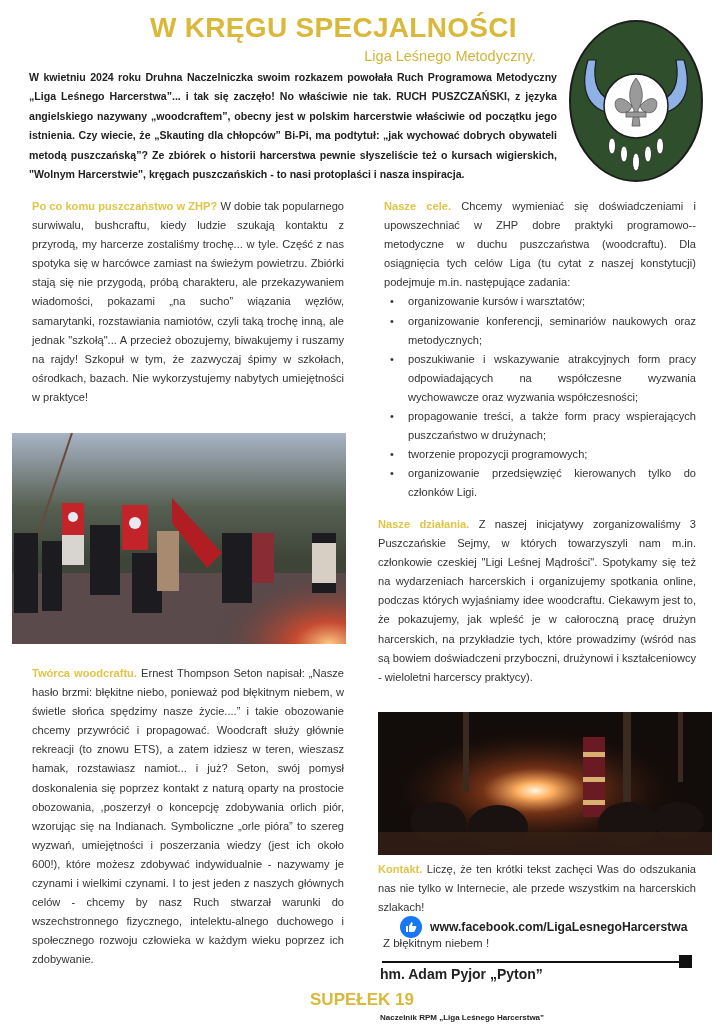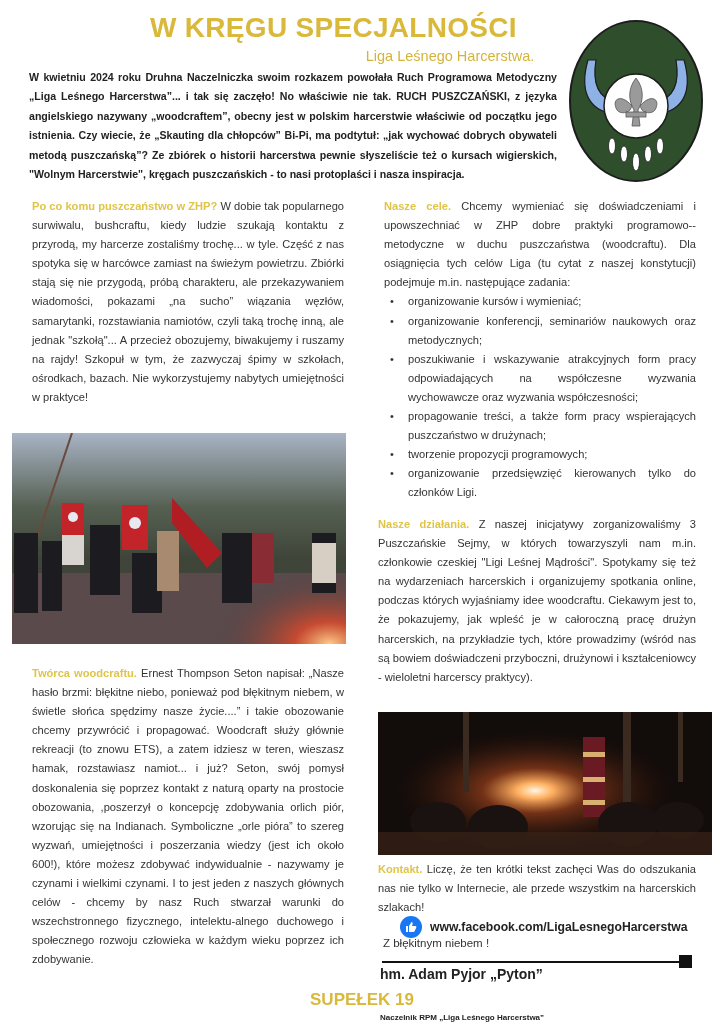--- a/index.html
+++ b/index.html
@@ -27,21 +27,21 @@
   .rule { position:absolute; left:382px; top:961px; width:300px; height:2px; background:#111; }
   .rule-end { position:absolute; left:679px; top:955px; width:13px; height:13px; background:#111; }
   .sig1 { position:absolute; left:380px; top:966px; font-family:"Liberation Sans", sans-serif; font-weight:bold; font-size:14px; color:#222; }
   .sig2 { position:absolute; left:380px; top:981px; font-family:"Liberation Sans", sans-serif; font-weight:bold; font-size:8px; color:#222;margin-top:32px; }
   .footer { position:absolute; left:300px; top:990px; width:124px; text-align:center; font-family:"Liberation Sans", sans-serif; font-weight:bold; font-size:17px; color:#d9b83a; }
 </style>
 </head>
 <body>
 
 <div class="title">W KRĘGU SPECJALNOŚCI</div>
-<div class="subtitle">Liga Leśnego Harcerstwa.</div>
+<div class="subtitle">Liga Leśnego Metodyczny.</div>
 
 <div class="intro">W kwietniu 2024 roku Druhna Naczelniczka swoim rozkazem powołała Ruch Programowa Metodyczny „Liga Leśnego Harcerstwa”... i tak się zaczęło! No właściwie nie tak. RUCH PUSZCZAŃSKI, z języka angielskiego nazywany „woodcraftem”, obecny jest w polskim harcerstwie właściwie od początku jego istnienia. Czy wiecie, że „Skauting dla chłopców” Bi-Pi, ma podtytuł: „jak wychować dobrych obywateli metodą puszczańską”? Ze zbiórek o historii harcerstwa pewnie słyszeliście też o kursach wigierskich, "Wolnym Harcerstwie", kręgach puszczańskich - to nasi protoplaści i nasza inspiracja.</div>
 
 <div class="logo">
   <svg width="140" height="166" viewBox="0 0 140 166">
     <ellipse cx="70" cy="83" rx="66" ry="80" fill="#2f4f2c" stroke="#1d1d1d" stroke-width="2"></ellipse>
     <path d="M22 42 C14 70, 20 92, 48 96 L50 84 C32 80, 26 66, 30 42 Z" fill="#8fb2e6" stroke="#1d1d1d" stroke-width="1.2"></path>
     <path d="M118 42 C126 70, 120 92, 92 96 L90 84 C108 80, 114 66, 110 42 Z" fill="#8fb2e6" stroke="#1d1d1d" stroke-width="1.2"></path>
     <circle cx="70" cy="88" r="32" fill="#ffffff" stroke="#1d1d1d" stroke-width="1.5"></circle>
     <path d="M70 60 C62 70, 62 82, 68 92 L66 108 L74 108 L72 92 C78 82, 78 70, 70 60 Z" fill="#9a9a9a" stroke="#555" stroke-width="0.8"></path>
@@ -58,21 +58,21 @@
   </svg>
 </div>
 
 <div class="col col-left-1">
   <span class="lead">Po co komu puszczaństwo w ZHP?</span><span> W dobie tak popularnego surwiwalu, bushcraftu, kiedy ludzie szukają kontaktu z przyrodą, my harcerze zostaliśmy trochę... w tyle. Część z nas spotyka się w harcówce zamiast na świeżym powietrzu. Zbiórki stają się nie przygodą, próbą charakteru, ale przekazywaniem wiadomości, pokazami „na sucho” wiązania węzłów, samarytanki, rozstawiania namiotów, czyli taką trochę inną, ale jednak "szkołą"... A przecież obozujemy, biwakujemy i ruszamy na rajdy! Szkopuł w tym, że zazwyczaj śpimy w szkołach, ośrodkach, bazach. Nie wykorzystujemy nabytych umiejętności w praktyce!</span>
 </div>
 
 <div class="col col-right-1">
   <span class="lead">Nasze cele.</span><span> Chcemy wymieniać się doświadczeniami i upowszechniać w ZHP dobre praktyki programowo--metodyczne w duchu puszczaństwa (woodcraftu). Dla osiągnięcia  tych celów Liga (tu cytat z naszej konstytucji) podejmuje m.in. następujące zadania:</span>
   <ul>
-    <li>organizowanie kursów i wymieniać;</li>
+    <li>organizowanie kursów i warsztatów;</li>
     <li>organizowanie konferencji, seminariów naukowych oraz metodycznych;</li>
     <li>poszukiwanie i wskazywanie atrakcyjnych form pracy odpowiadających na współczesne wyzwania wychowawcze oraz wyzwania współczesności;</li>
     <li>propagowanie treści, a także form pracy wspierających puszczaństwo w drużynach;</li>
     <li>tworzenie propozycji programowych;</li>
     <li>organizowanie przedsięwzięć kierowanych tylko do członków Ligi.</li>
   </ul>
 </div>
 
 <div class="photo1" title="Ceremonia przy ognisku z czerwonymi flagami w lesie">
   <svg width="334" height="211" viewBox="0 0 334 211">

